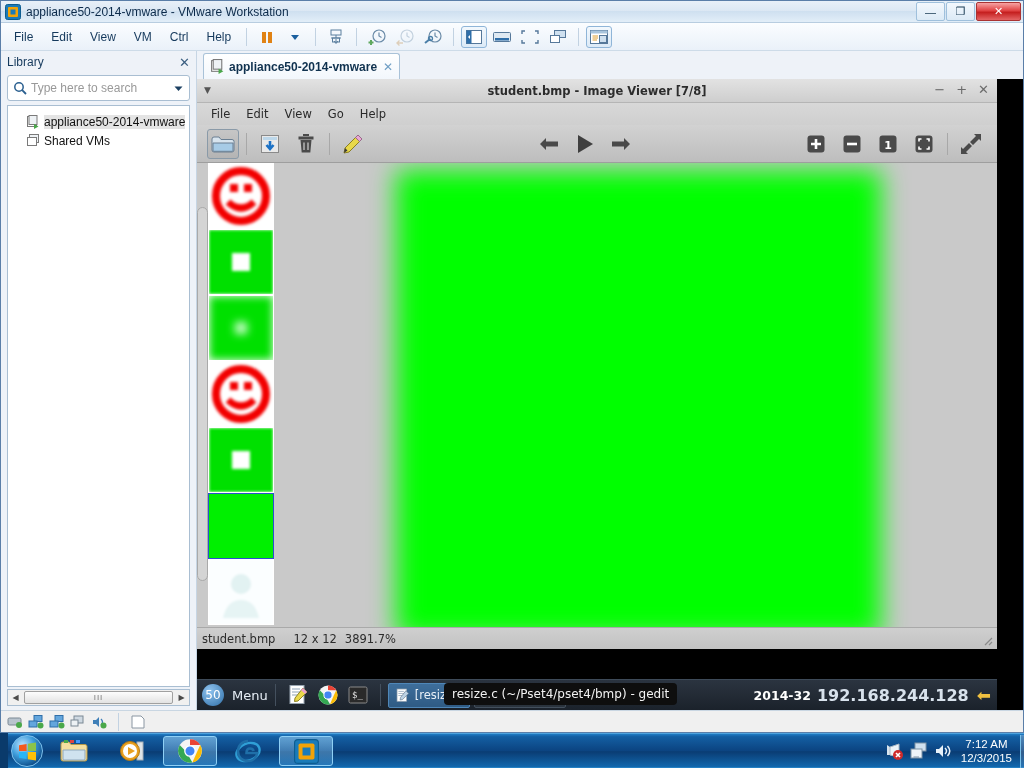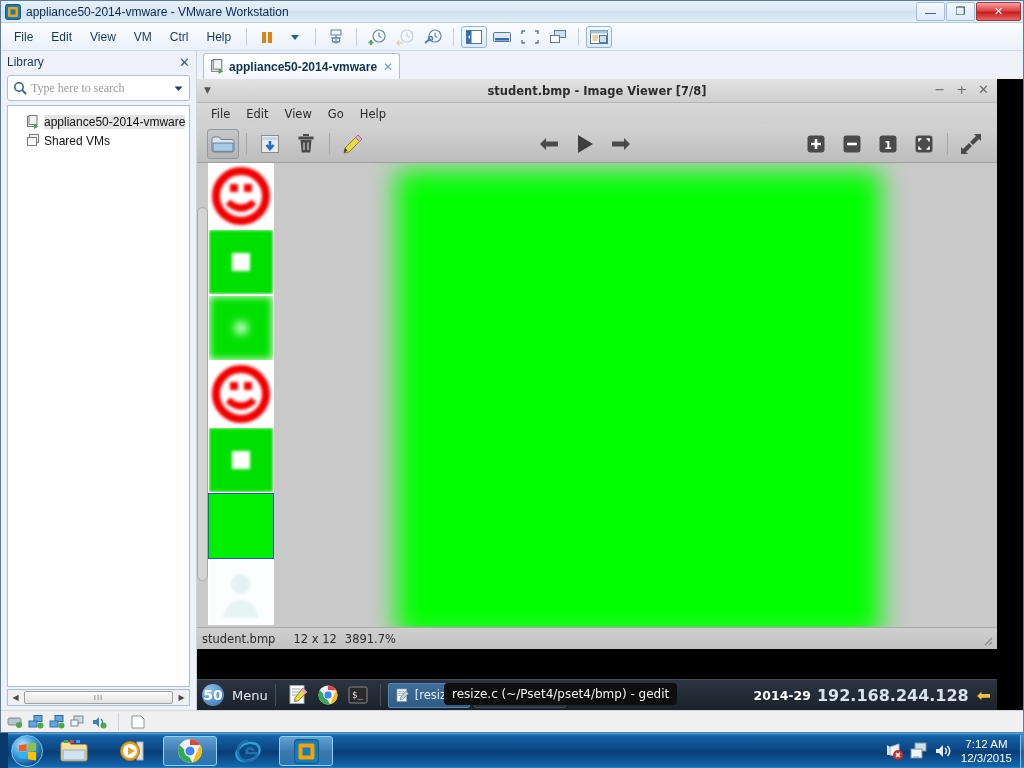--- a/index.html
+++ b/index.html
@@ -86,21 +86,21 @@
     height: 22px; display: flex; align-items: center;
     padding: 0 6px; font-size: 12px; color: #15395c;
   }
   #library-title { flex: 1; }
   #library-close { font-size: 13px; color: #3a5e80; cursor: default; }
   #library-search {
     margin: 2px 6px 4px 6px; height: 26px;
     background: #fff; border: 1px solid #a9bed2; border-radius: 3px;
     display: flex; align-items: center; padding: 0 5px;
   }
-  #search-input-text { flex: 1; color: #999; font-size: 12px; padding-left: 4px; font-family: Liberation Serif, serif;}
+  #search-input-text { flex: 1; color: #999; font-size: 12px; padding-left: 4px;}
   #library-tree {
     flex: 1; margin: 0 6px; background: #fff;
     border: 1px solid #a9bed2; border-top: 1px solid #a9bed2;
     padding: 6px 4px; overflow: hidden; position: relative;
   }
   .tree-row { display: flex; align-items: center; height: 19px; font-size: 12px; color: #111; }
   .tree-expander {
     width: 9px; height: 9px; border: 1px solid #7b97b5; background: #fff;
     margin-right: 4px; position: relative; flex: 0 0 auto;
   }
@@ -238,21 +238,21 @@
     position: absolute; left: 0; bottom: 0; width: 800px; height: 31px;
     background: linear-gradient(to bottom,#2b3440,#1b222b);
     border-top: 1px solid #3d4a58;
     display: flex; align-items: center;
     font-family: "DejaVu Sans", sans-serif;
     color: #dfe6ee;
   }
   #menu-badge {
     width: 22px; height: 22px; border-radius: 50%;
     background: radial-gradient(circle at 35% 30%, #8fc3ef, #2f6fa8);
-    color: #fff; font-size: 14px; font-weight: bold;
+    color: #fff; font-size: 12px; font-weight: normal;
     display: flex; align-items: center; justify-content: center;
     margin-left: 5px; flex: 0 0 auto;
   }
   #menu-label { font-size: 13px; margin-left: 8px; color: #e7eef6; }
   .gt-sep { width: 1px; height: 22px; background: #44505e; margin: 0 7px; }
   .gt-launcher { width: 22px; height: 22px; margin: 0 4px; flex: 0 0 auto; }
   .gt-task {
     height: 25px; display: flex; align-items: center;
     background: linear-gradient(to bottom,#3e6e9b,#2f5b84);
     border: 1px solid #4f87b8; border-radius: 2px;
@@ -714,21 +714,21 @@
             <span class="gt-task-label">[resize.c</span>
           </div>
           <div class="gt-task inactive">
             <svg width="15" height="15" viewBox="0 0 22 22">
               <rect x="2" y="3" width="18" height="16" rx="1.5" fill="#2a2a2a" stroke="#8a8a8a"></rect>
               <text x="5" y="14" font-family="DejaVu Sans Mono, monospace" font-size="9" fill="#d0d0d0">$_</text>
             </svg>
             <span class="gt-task-label">[Terminal]</span>
           </div>
 
-          <span id="gt-clock">2014-29</span>
+          <span id="gt-clock">2014-32</span>
           <span id="gt-ip">192.168.244.128</span>
           <span id="gt-arrow">⬅</span>
 
           <div id="gt-tooltip">resize.c (~/Pset4/pset4/bmp) - gedit</div>
         </div>
       </div>
     </div>
   </div>
 
   <div id="vm-statusbar">

